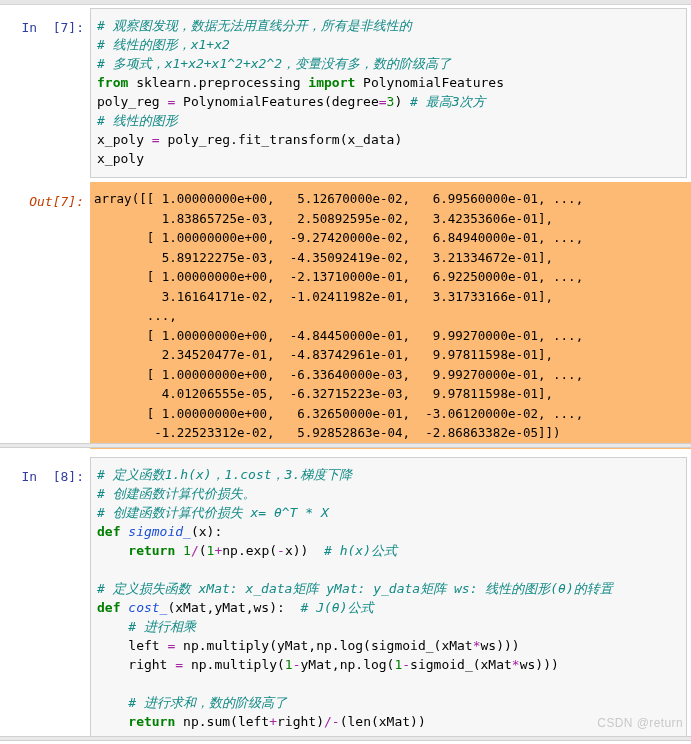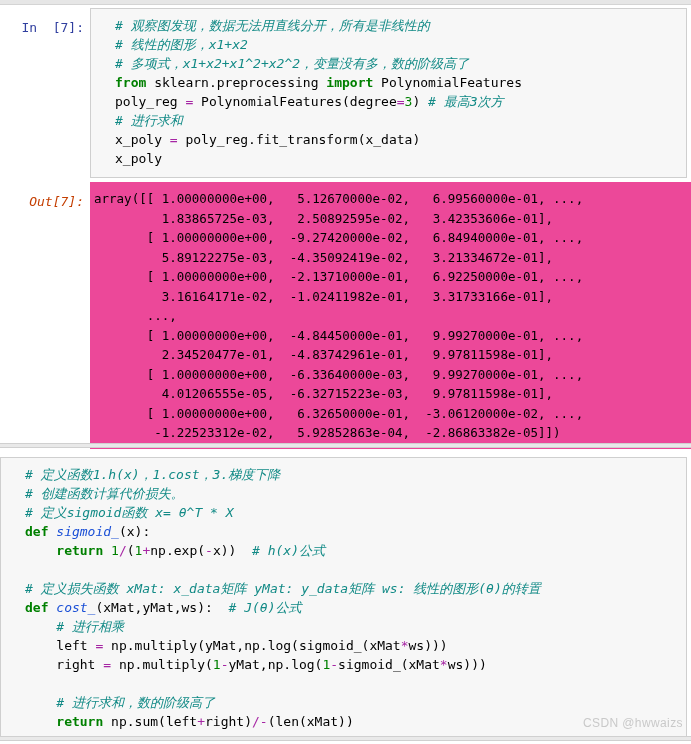--- a/index.html
+++ b/index.html
@@ -55,27 +55,27 @@
     letter-spacing: 0px;
   }
   .prompt.in  { color: #303f9f; }
   .prompt.out { color: #c43e00; font-style: italic; }
 
   .input-area {
     flex: 1 1 auto;
     background: #f7f7f7;
     border: 1px solid #cfcfcf;
     box-sizing: border-box;
-    padding: 7px 6px 9px 24px;
+    padding: 7px 6px 9px 6px;
     margin-right: 4px;
   }
 
   .output-area {
     flex: 1 1 auto;
-    background: #ec4899;
+    background: #fdba74;
     box-sizing: border-box;
     padding: 7px 12px 6px 4px;
   }
 
   pre.code, pre.outtext {
     margin: 0;
     font-family: "DejaVu Sans Mono", "Liberation Mono", monospace;
     font-size: 13px;
     line-height: 19px;
     white-space: pre;
@@ -130,21 +130,21 @@
   <div class="top-rule"></div>
 
   <div class="cell" id="cell-1">
     <div class="prompt in">In  [7]:</div>
     <div class="input-area">
       <pre class="code"><span class="cmt"># 观察图发现，数据无法用直线分开，所有是非线性的</span>
 <span class="cmt"># 线性的图形，x1+x2</span>
 <span class="cmt"># 多项式，x1+x2+x1^2+x2^2，变量没有多，数的阶级高了</span>
 <span class="kw">from</span> sklearn.preprocessing <span class="kw">import</span> PolynomialFeatures
 poly_reg <span class="op">=</span> PolynomialFeatures(degree<span class="op">=</span><span class="num">3</span>) <span class="cmt"># 最高3次方</span>
-<span class="cmt"># 进行求和</span>
+<span class="cmt"># 线性的图形</span>
 x_poly <span class="op">=</span> poly_reg.fit_transform(x_data)
 x_poly</pre>
     </div>
   </div>
 
   <div class="cell" id="cell-1-out">
     <div class="prompt out">Out[7]:</div>
     <div class="output-area">
       <pre class="outtext"><span>array([[ 1.00000000e+00,   5.12670000e-02,   6.99560000e-01, ...,</span>
 <span>         1.83865725e-03,   2.50892595e-02,   3.42353606e-01],</span>
@@ -158,35 +158,36 @@
 <span>       [ 1.00000000e+00,  -6.33640000e-03,   9.99270000e-01, ...,</span>
 <span>         4.01206555e-05,  -6.32715223e-03,   9.97811598e-01],</span>
 <span>       [ 1.00000000e+00,   6.32650000e-01,  -3.06120000e-02, ...,</span>
 <span>        -1.22523312e-02,   5.92852863e-04,  -2.86863382e-05]])</span></pre>
     </div>
   </div>
 
   <div class="cell-sep" id="cell-sep-1"></div>
 
   <div class="cell" id="cell-2">
+    <div class="prompt in">In  [8]:</div>
     <div class="input-area">
       <pre class="code"><span class="cmt"># 定义函数1.h(x)，1.cost，3.梯度下降</span>
 <span class="cmt"># 创建函数计算代价损失。</span>
-<span class="cmt"># 定义sigmoid函数 x= θ^T * X</span>
+<span class="cmt"># 创建函数计算代价损失 x= θ^T * X</span>
 <span class="kw">def</span> <span class="fn">sigmoid_</span>(x):
     <span class="kw">return</span> <span class="num">1</span><span class="op">/</span>(<span class="num">1</span><span class="op">+</span>np.exp(<span class="op">-</span>x))  <span class="cmt"># h(x)公式</span>
 
 <span class="cmt"># 定义损失函数 xMat: x_data矩阵 yMat: y_data矩阵 ws: 线性的图形(θ)的转置</span>
 <span class="kw">def</span> <span class="fn">cost_</span>(xMat,yMat,ws):  <span class="cmt"># J(θ)公式</span>
     <span class="cmt"># 进行相乘</span>
     left <span class="op">=</span> np.multiply(yMat,np.log(sigmoid_(xMat<span class="op">*</span>ws)))
     right <span class="op">=</span> np.multiply(<span class="num">1</span><span class="op">-</span>yMat,np.log(<span class="num">1</span><span class="op">-</span>sigmoid_(xMat<span class="op">*</span>ws)))
 
     <span class="cmt"># 进行求和，数的阶级高了</span>
     <span class="kw">return</span> np.sum(left<span class="op">+</span>right)<span class="op">/</span><span class="op">-</span>(len(xMat))</pre>
     </div>
   </div>
 
   <div class="cell-sep" id="cell-sep-2"></div>
 
-  <div class="watermark">CSDN @hwwaizs</div>
+  <div class="watermark">CSDN @return</div>
 
 </div>
 
 </body></html>

